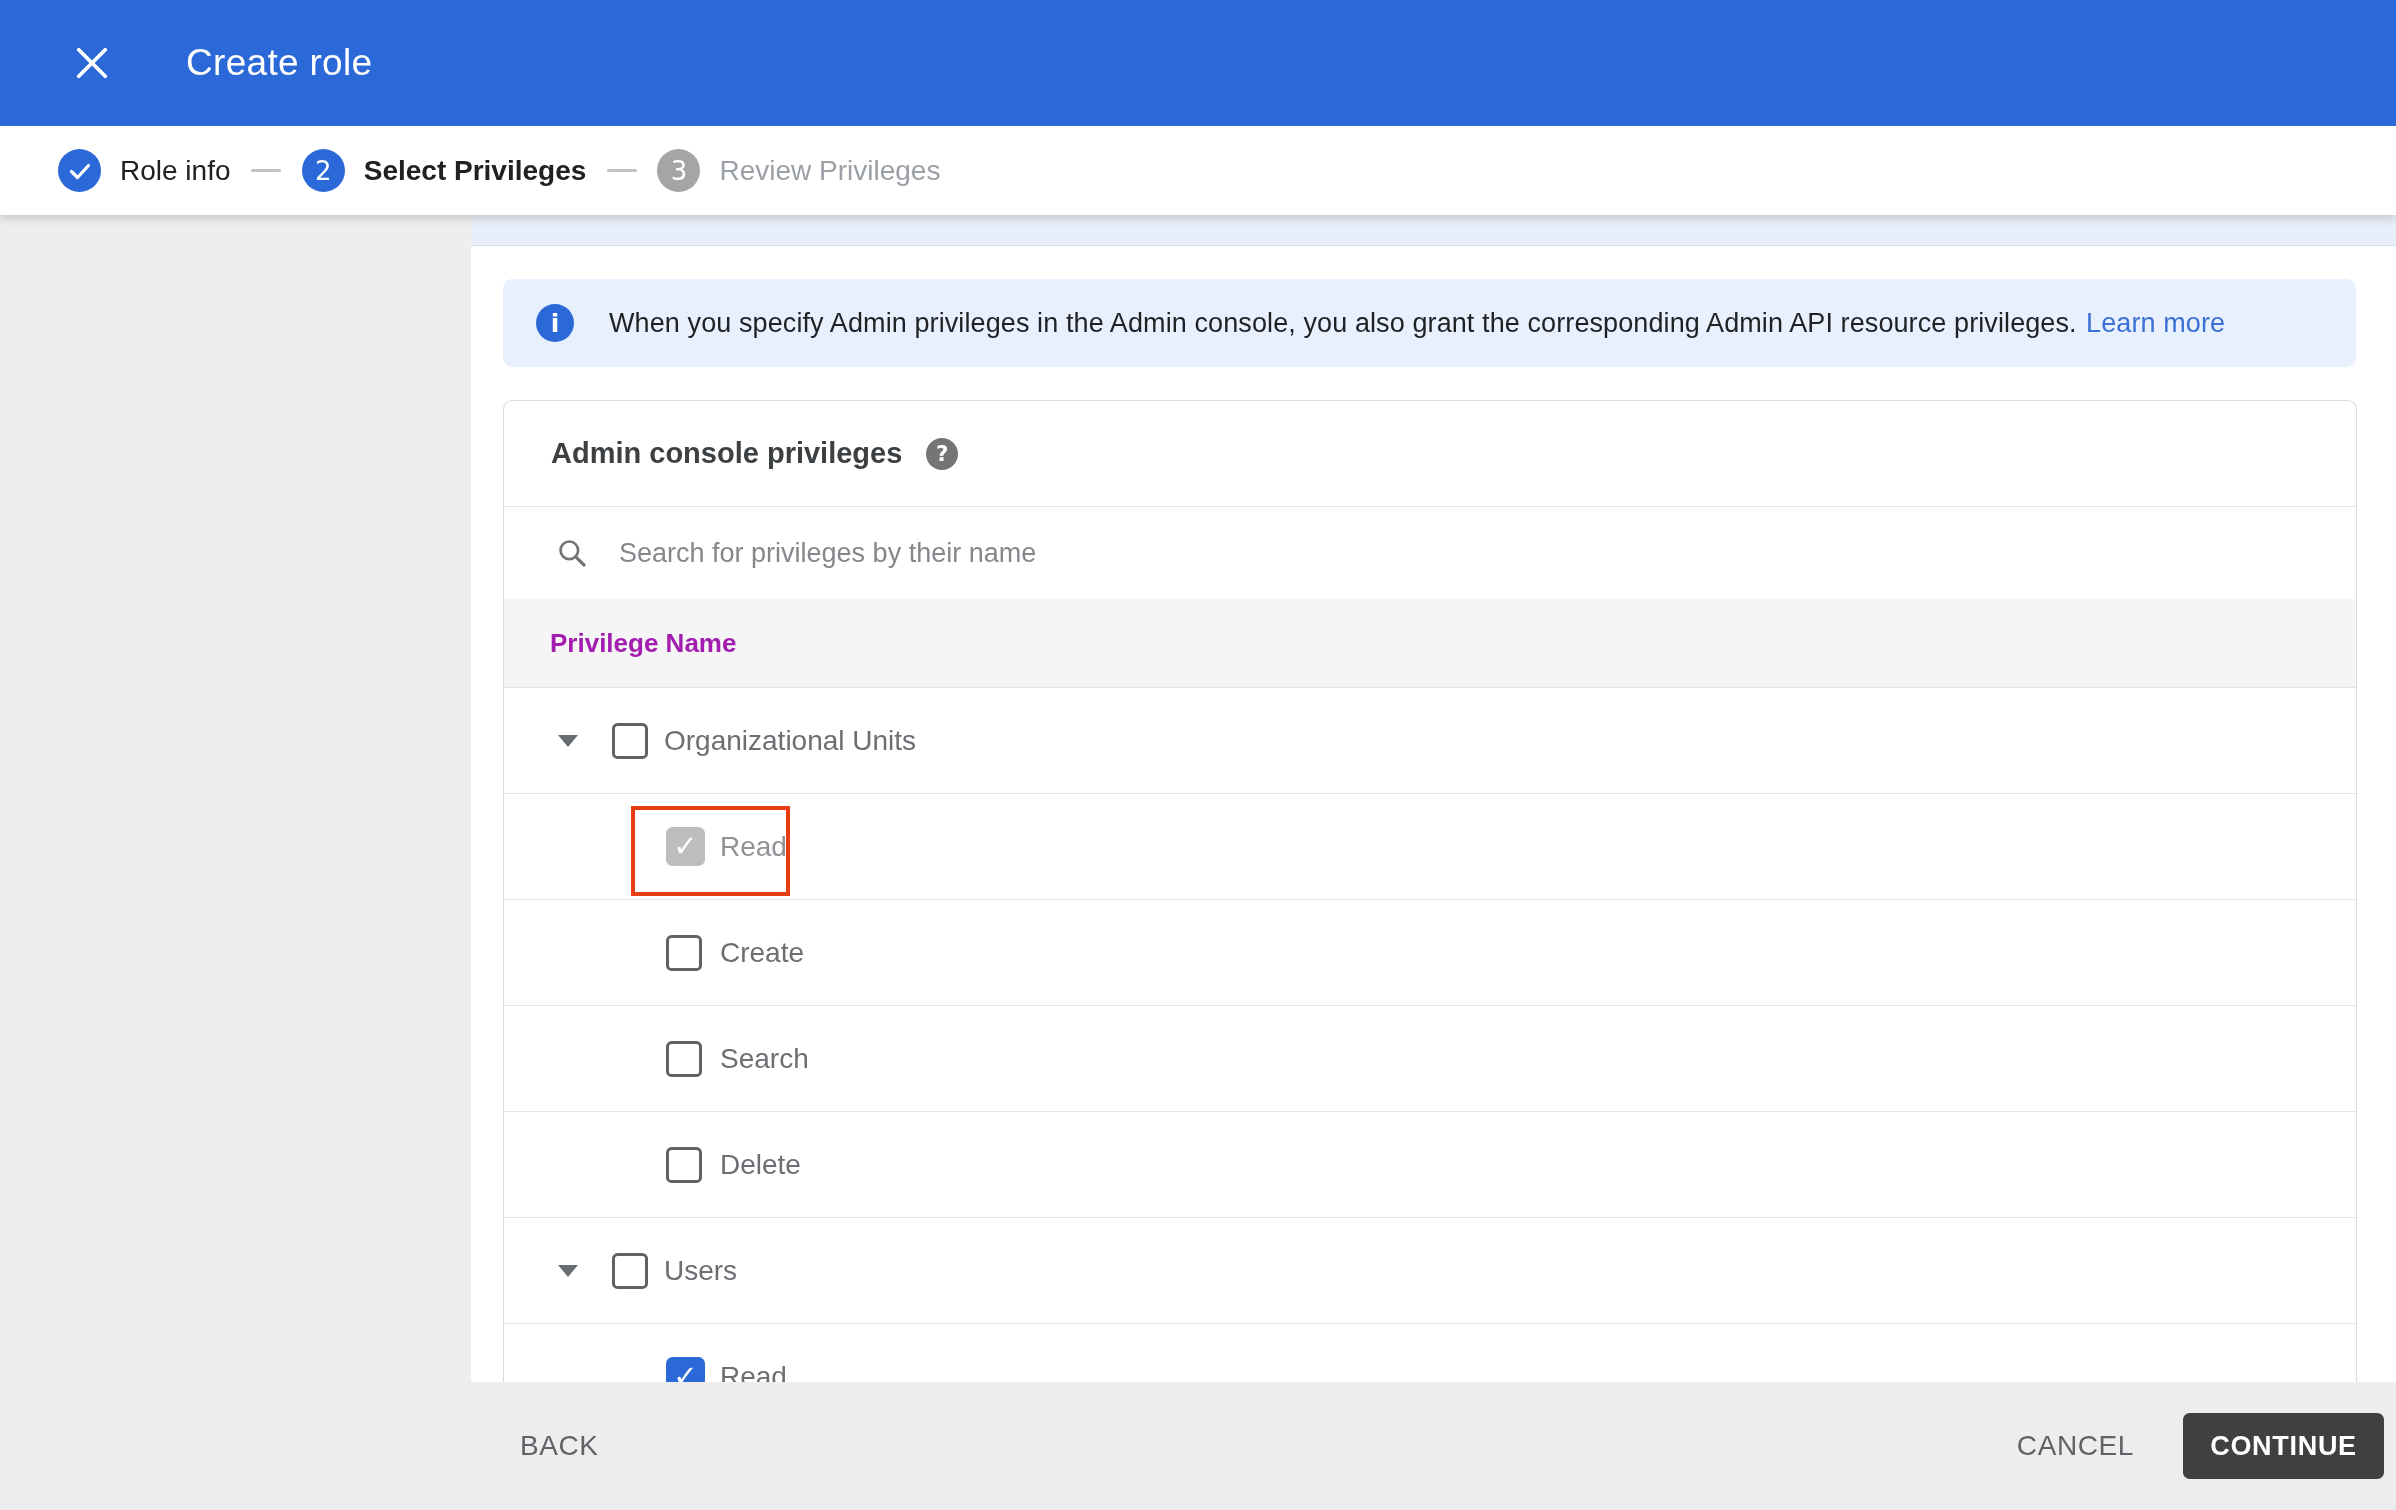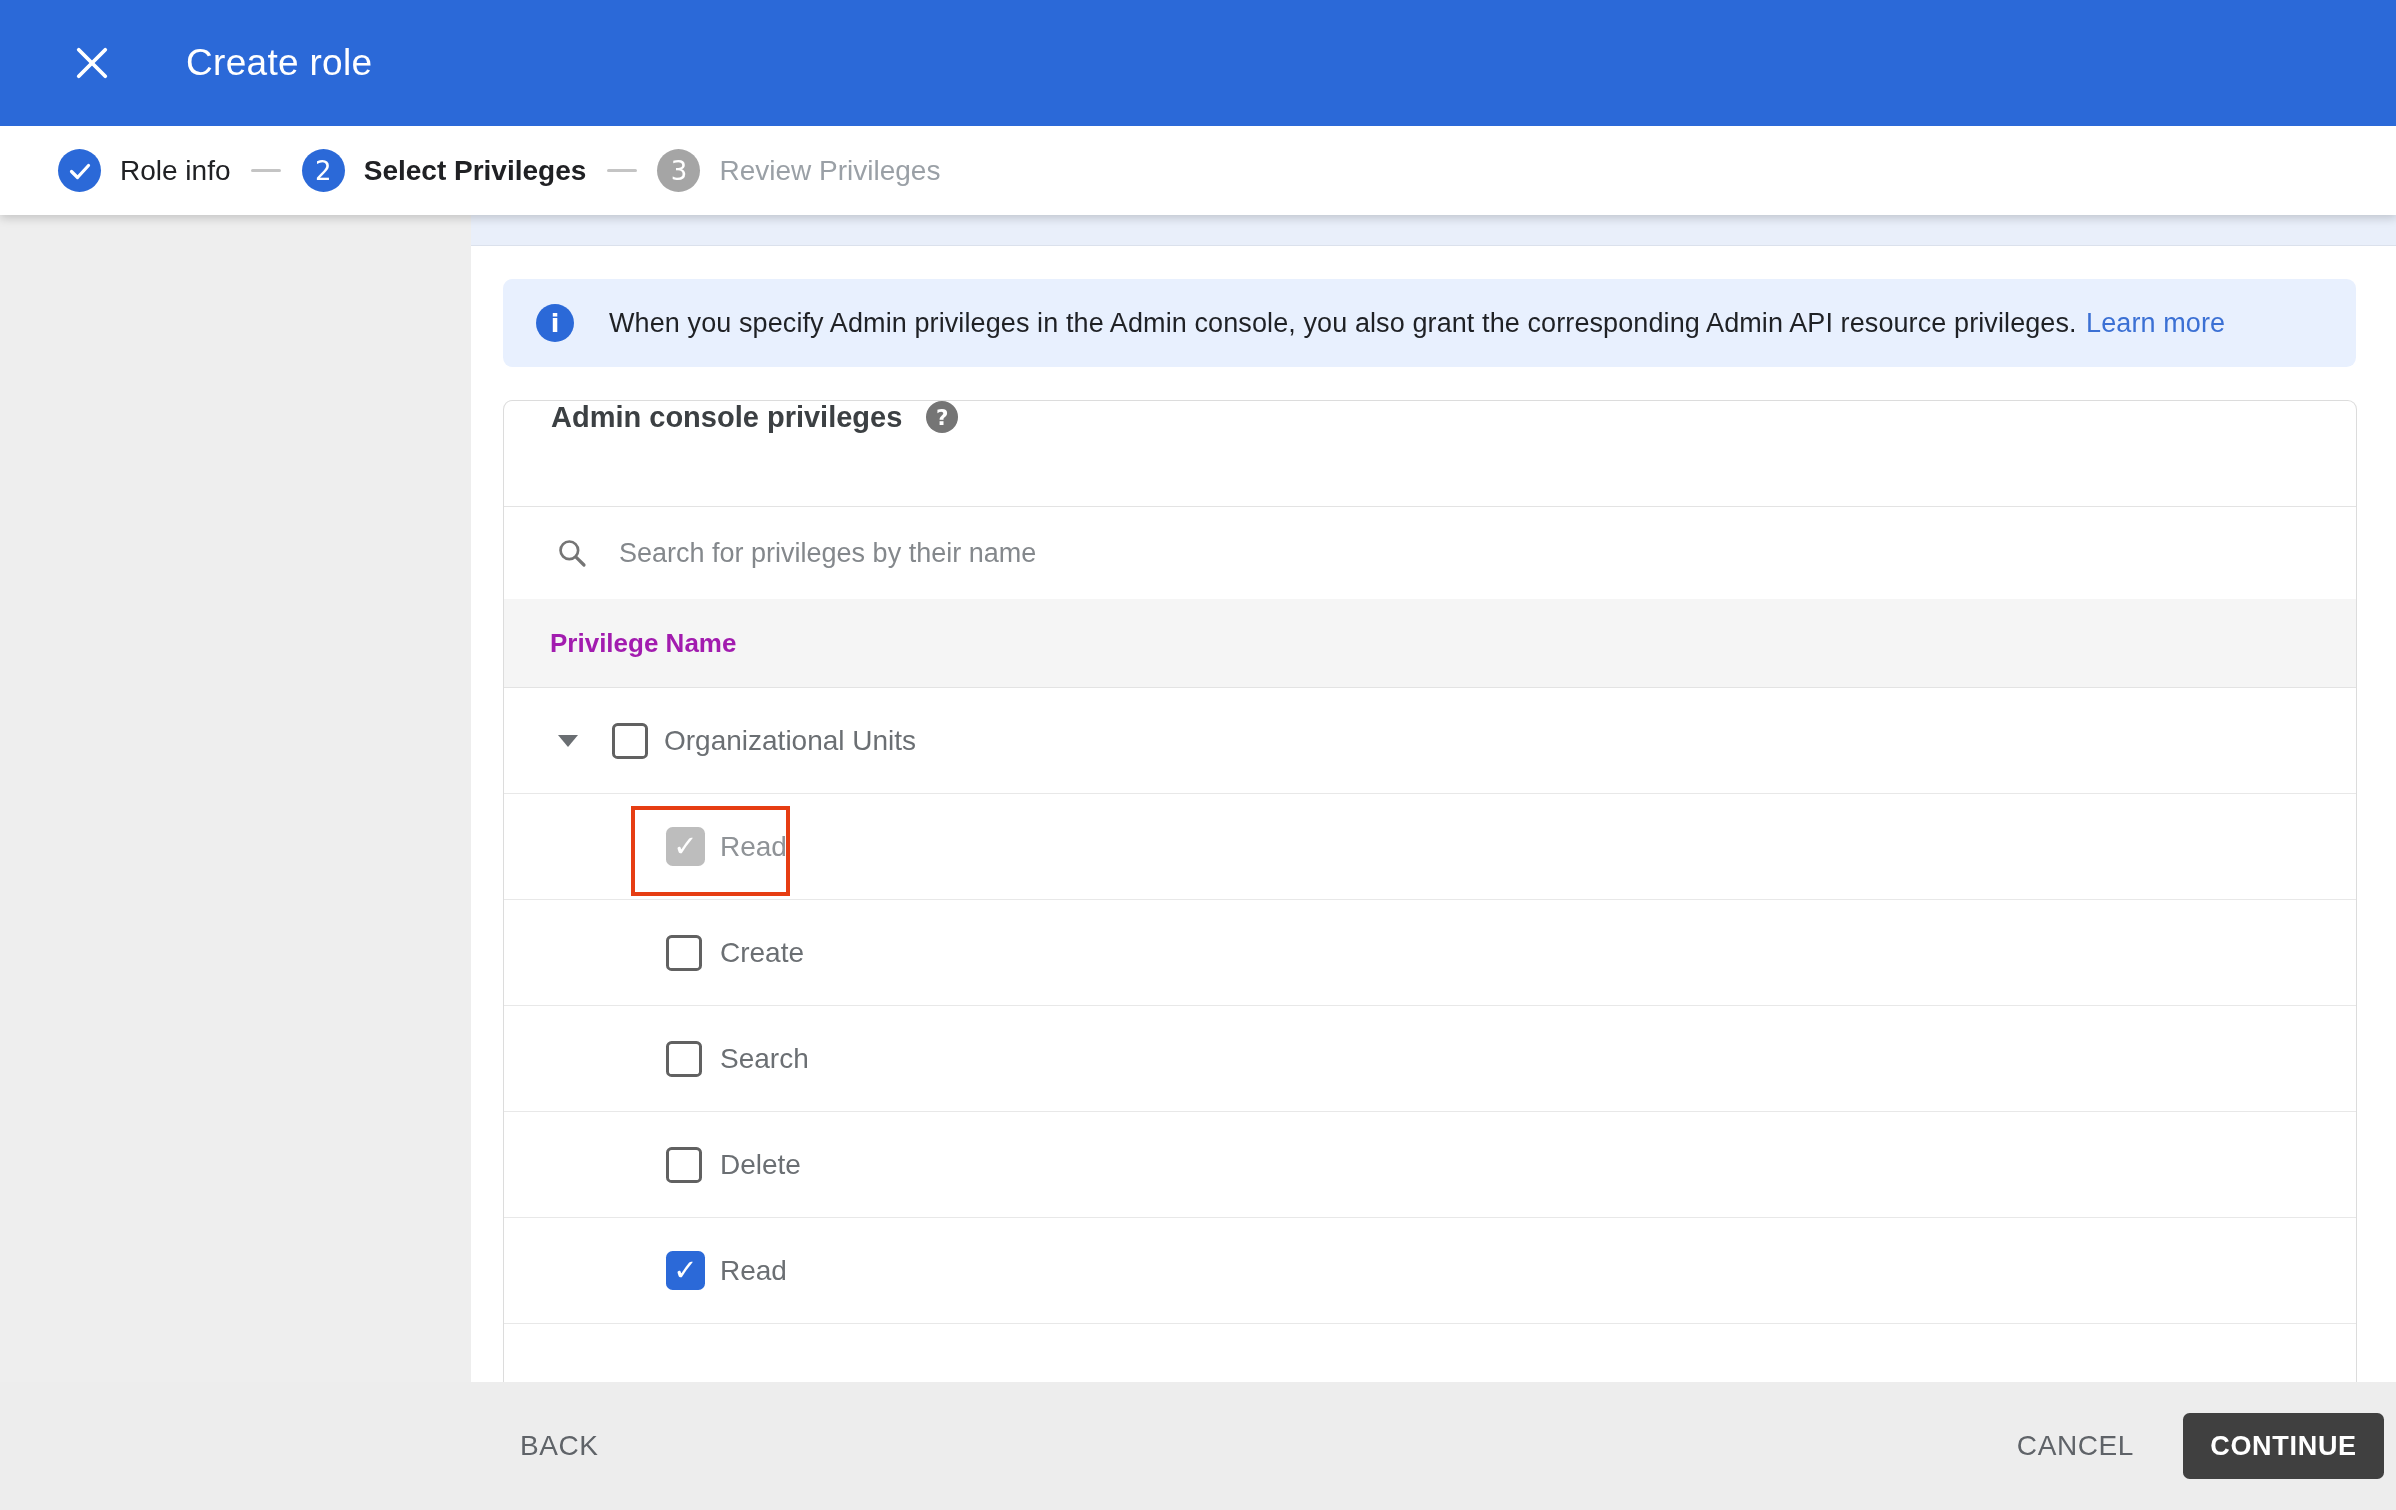--- a/index.html
+++ b/index.html
@@ -41,21 +41,21 @@
     background:#e8f0fe; border-radius:9.4px; display:flex; align-items:center; padding-left:33px; }
   .info-icon { width:38px; height:38px; border-radius:50%; background:#2b69d8; color:#fff;
     display:flex; align-items:center; justify-content:center; font-size:25px; font-weight:700;
     flex:none; font-family:"DejaVu Sans", sans-serif; }
   .info-text { margin-left:35px; font-size:27px; color:#1f2125; letter-spacing:0.1px; }
   .info-link { color:#3b70d4; margin-left:9.4px; text-decoration:none; cursor:pointer; }
 
   
   .card { position:absolute; left:32px; top:185px; width:1854px; height:1068px;
     background:#fff; border:1.9px solid #dcdcdc; border-radius:9.4px 9.4px 0 0; border-bottom:none; }
-  .card-heading { height:106px; display:flex; align-items:flex-start; padding-left:47px;
+  .card-heading { height:106px; display:flex; align-items:center; padding-left:47px;
     border-bottom:1.9px solid #e3e3e3; }
   .card-title { font-size:29px; font-weight:700; color:#3c4043; }
   .help-icon { width:32px; height:32px; border-radius:50%; background:#757575; color:#fff;
     display:flex; align-items:center; justify-content:center; font-size:21.5px; font-weight:700;
     margin-left:24px; cursor:pointer; font-family:"DejaVu Sans", sans-serif; }
 
   .search-row { height:92px; display:flex; align-items:center; padding-left:52px; }
   .search-icon { flex:none; }
   .search-input { border:none; outline:none; margin-left:31px; font-size:27px; color:#3c4043;
     width:1312px; font-family:"Liberation Sans", sans-serif; background:transparent; }
@@ -187,20 +187,25 @@
         <div class="prow">
           <div class="cb cb-outline cb-child"></div>
           <div class="row-label lbl-child">Search</div>
         </div>
 
         <div class="prow">
           <div class="cb cb-outline cb-child"></div>
           <div class="row-label lbl-child">Delete</div>
         </div>
 
+        <div class="prow">
+          <div class="expander"></div>
+          <div class="cb cb-outline cb-group"></div>
+          <div class="row-label lbl-group">Users</div>
+        </div>
 
         <div class="prow">
           <div class="cb cb-filled cb-blue cb-child">
             <span class="cb-check">✓</span>
           </div>
           <div class="row-label lbl-child">Read</div>
         </div>
 
       </div>
     </div>

